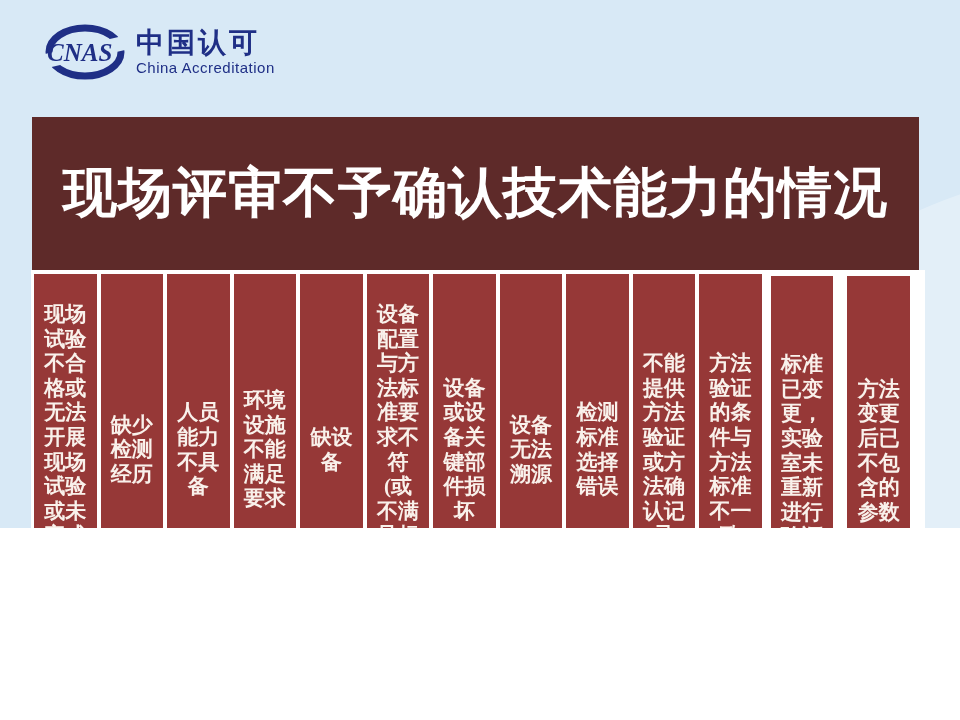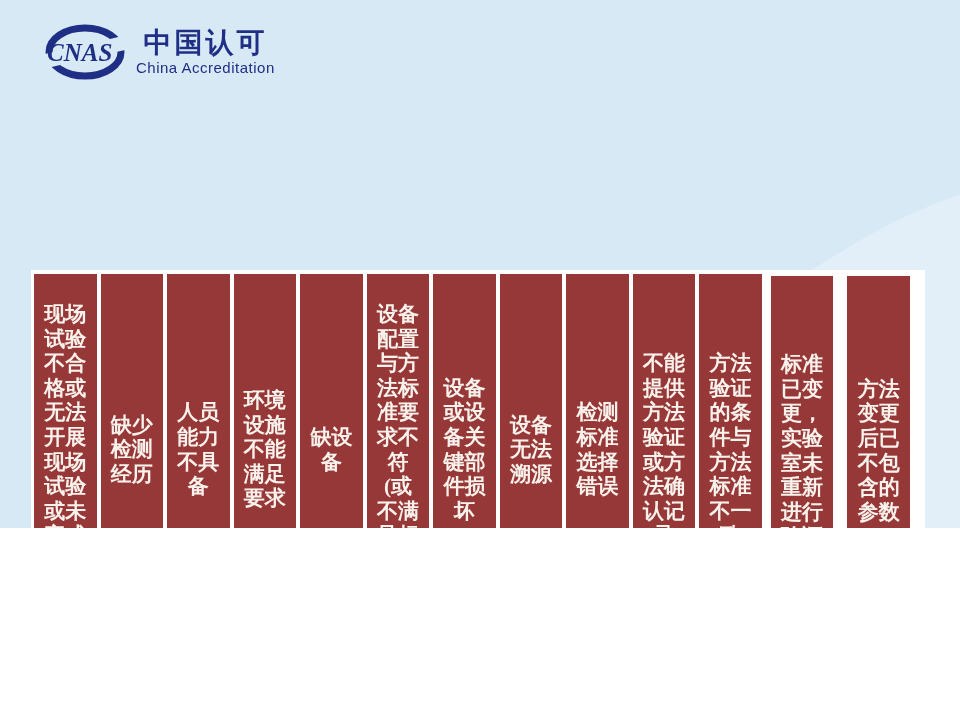--- a/index.html
+++ b/index.html
@@ -13,21 +13,21 @@
   .decor-bottom-base{left:0;top:672px;width:960px;height:48px;background:var(--bottom-blue,#cde5f6);}
   .decor-wedge-left{left:-80px;top:632px;width:470px;height:80px;background:rgba(255,255,255,.62);
     transform:rotate(-9deg);}
   .decor-swoosh-right{left:560px;top:648px;width:620px;height:180px;background:rgba(255,255,255,.55);
     transform:rotate(-9deg);border-radius:60% 60% 0 0/90% 90% 0 0;}
 
   
   .logo{position:absolute;left:44px;top:24px;display:flex;align-items:center;gap:10px;z-index:2;}
   .logo-mark{width:82px;height:56px;}
   .logo-cn{font-size:28px;font-weight:bold;letter-spacing:3px;line-height:1;
-    font-family:"Liberation Sans","DejaVu Sans",sans-serif;color:var(--logo-color,#1f2f86);text-align:center;}
+    font-family:"Liberation Sans","DejaVu Sans",sans-serif;color:var(--logo-color,#1f2f86);}
   .logo-en{font-size:15px;margin-top:2px;letter-spacing:.5px;
     font-family:"Liberation Sans","DejaVu Sans",sans-serif;color:var(--logo-color,#1f2f86);}
 
   
   .title-block{position:absolute;left:32px;top:117px;width:887px;height:153px;z-index:1;
     background:var(--title-bg,#5e2a29);display:flex;align-items:center;justify-content:center;}
   .title-text{color:var(--title-fg,#ffffff);font-size:54px;font-weight:bold;letter-spacing:1px;white-space:nowrap;}
 
   
   .band{position:absolute;left:31px;top:270px;width:894px;height:362px;z-index:1;
@@ -57,20 +57,23 @@
       <ellipse cx="41" cy="28" rx="36" ry="24" fill="none" stroke="#1f2f86" stroke-width="7"></ellipse>
       <rect x="-8" y="21" width="100" height="14" fill="#d8e9f6" transform="rotate(-13 41 28)"></rect>
       <text x="3" y="37" font-size="25" font-weight="bold" font-style="italic" font-family="Liberation Serif, DejaVu Serif, serif" fill="#1f2f86">CNAS</text>
     </svg>
     <div class="logo-text">
       <div class="logo-cn">中国认可</div>
       <div class="logo-en">China Accreditation</div>
     </div>
   </div>
 
+  <div class="title-block">
+    <span class="title-text">现场评审不予确认技术能力的情况</span>
+  </div>
 
   <div class="band">
       <div class="reason">
         <div class="reason-text">现场
 试验
 不合
 格或
 无法
 开展
 现场

